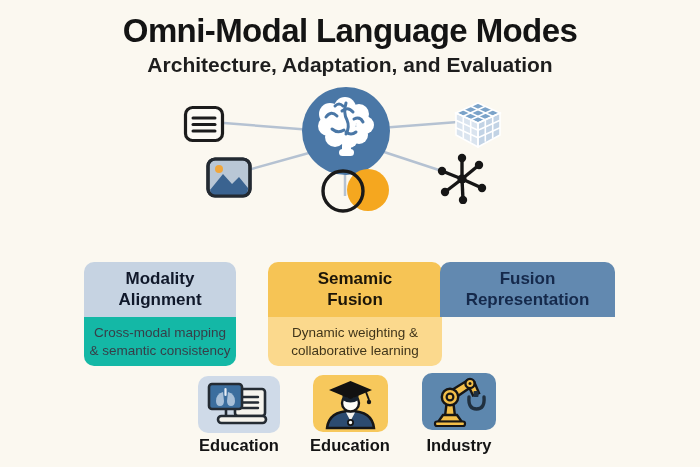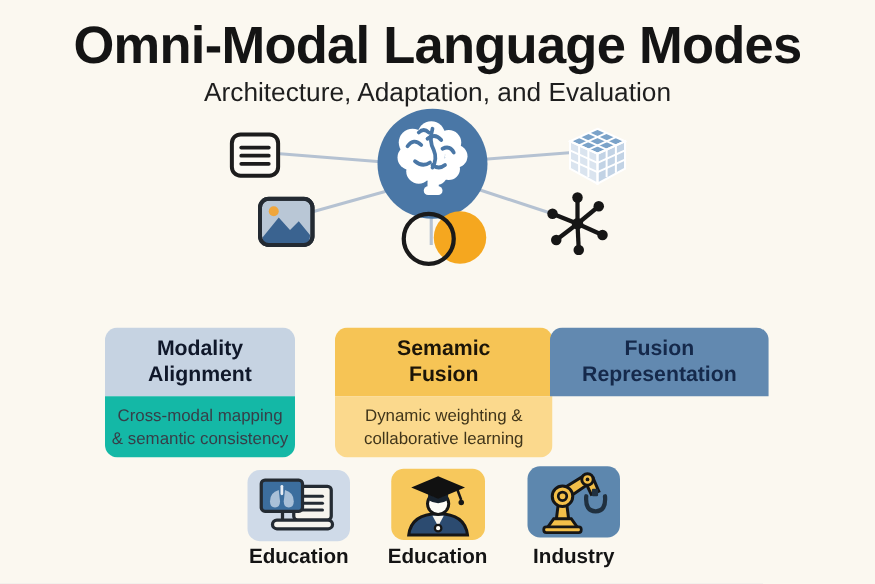--- a/index.html
+++ b/index.html
@@ -1,22 +1,22 @@
 <!DOCTYPE html>
 <html><head>
 <meta charset="utf-8">
 <style>
   html,body{margin:0;padding:0;background:#e8e8e8;}
   .stage{position:relative;width:700px;height:467px;background:#fbf8f0;overflow:hidden;
          font-family:"Liberation Sans",sans-serif;}
 
   
   .header{position:absolute;top:12px;left:0;width:700px;text-align:center;}
-  .title{margin:0;font-size:42px;font-weight:700;color:#141414;letter-spacing:-0.6px;}
-  .subtitle{margin:3px 0 0;font-size:21px;font-weight:400;color:#1e1e1e;}
+  .title{margin:0;font-size:33px;font-weight:700;color:#141414;letter-spacing:-0.6px;}
+  .subtitle{margin:3px 0 0;font-size:21px;font-weight:700;color:#1e1e1e;}
 
   
   .abs{position:absolute;}
   svg{display:block;}
   .brain-circle{position:absolute;left:302px;top:87px;width:88px;height:88px;border-radius:50%;
                 background:#4a77a6;}
 
   
   .card{position:absolute;top:262px;height:104px;border-radius:10px;overflow:hidden;text-align:center;}
   .card-head{height:55px;display:flex;align-items:center;justify-content:center;

